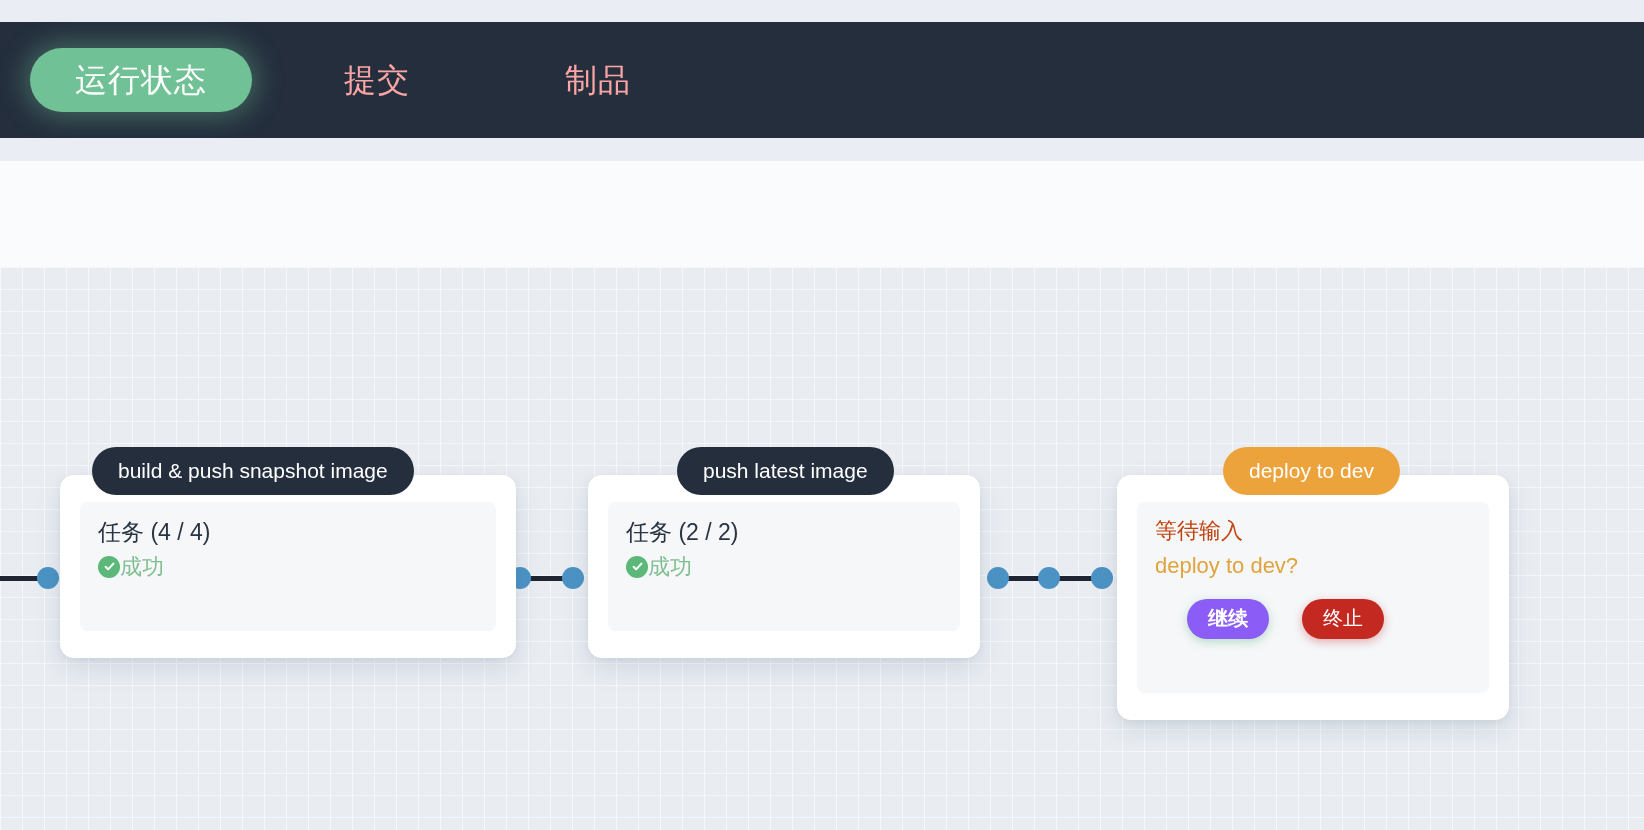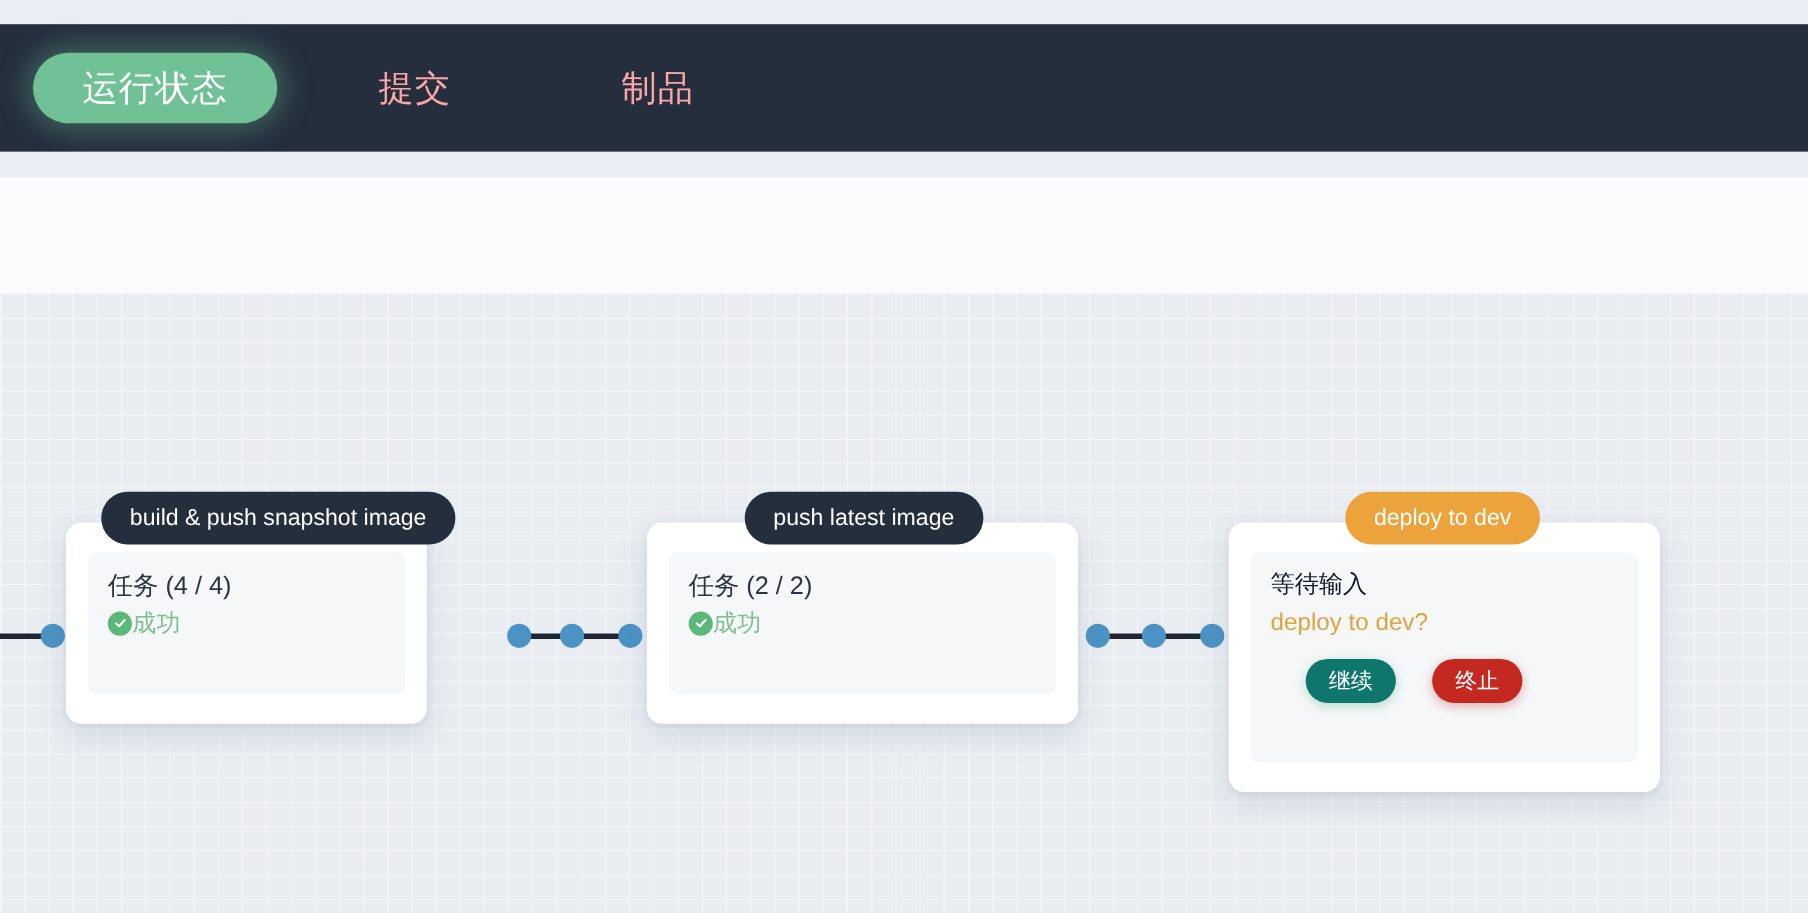--- a/index.html
+++ b/index.html
@@ -181,21 +181,21 @@
   .status-text {
     font-size: 22px;
     color: #7fbf92;
     line-height: 1;
     white-space: nowrap;
   }
 
   
   .wait-title {
     font-size: 22px;
-    color: #0f172a;
+    color: #c2410c;
     line-height: 1.2;
     white-space: nowrap;
   }
   .wait-question {
     font-size: 22px;
     color: #e0a33e;
     line-height: 1.2;
     margin-top: 9px;
     white-space: nowrap;
   }
@@ -213,22 +213,23 @@
     justify-content: center;
     padding: 0 21px;
     font-size: 20px;
     color: #ffffff;
     cursor: pointer;
     white-space: nowrap;
     border: none;
     font-family: inherit;
   }
   .btn-continue {
-    background: #0f766e;
+    background: #8b5cf6;
     box-shadow: 0 3px 10px rgba(108,187,140,0.45);
+    font-weight: bold;
   }
   .btn-abort {
     background: #c32821;
     margin-left: 33px;
     box-shadow: 0 3px 10px rgba(195,40,33,0.35);
   }
 </style>
 </head>
 <body>
 
@@ -259,21 +260,21 @@
     <div class="dot" style="left:509px; top:300px;"></div>
     <div class="dot" style="left:562px; top:300px;"></div>
 
     <div class="edge" style="left:1000px; top:309px; width:101px;"></div>
     <div class="dot" style="left:987px; top:300px;"></div>
     <div class="dot" style="left:1038px; top:300px;"></div>
     <div class="dot" style="left:1091px; top:300px;"></div>
 
     <div class="node" style="left:60px; top:180px; width:392px;">
       <div class="node-pill pill-dark" style="left:32px;">build &amp; push snapshot image</div>
-      <div class="node-card" style="left:0; width:328px; height:183px;">
+      <div class="node-card" style="left:0; width:456px; height:183px;">
         <div class="card-inner">
           <div class="task-line">任务 (4 / 4)</div>
           <div class="status-line">
             <span class="check-icon">
               <svg width="13" height="13" viewBox="0 0 13 13">
                 <path d="M2.6 6.8 L5.2 9.3 L10.4 3.6" fill="none" stroke="#ffffff" stroke-width="2" stroke-linecap="round" stroke-linejoin="round"></path>
               </svg>
             </span>
             <span class="status-text">成功</span>
           </div>

